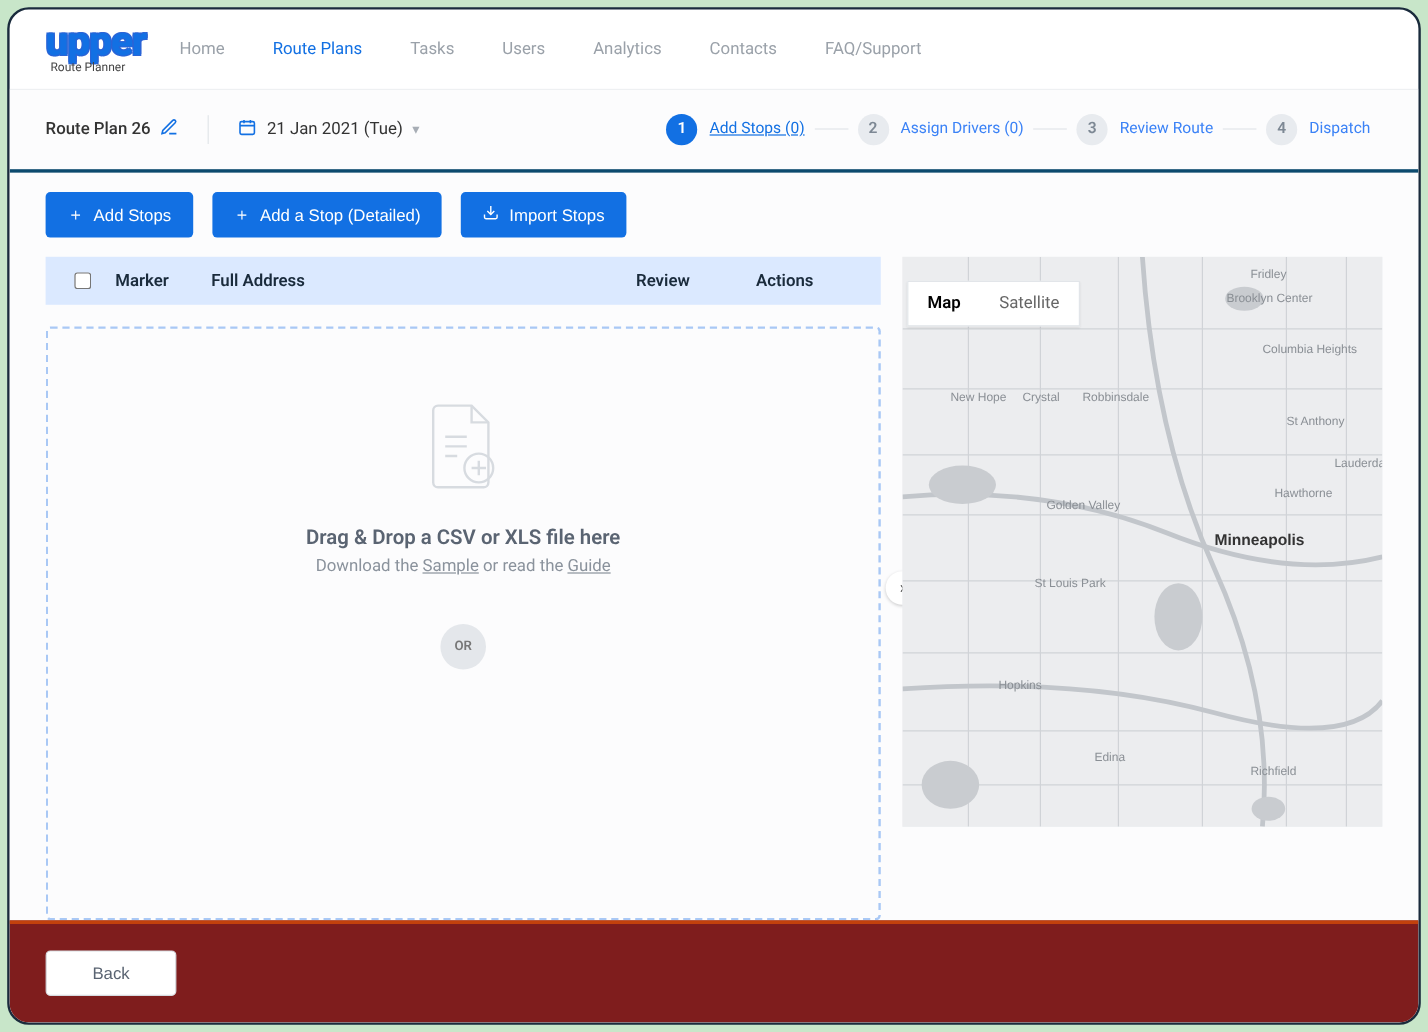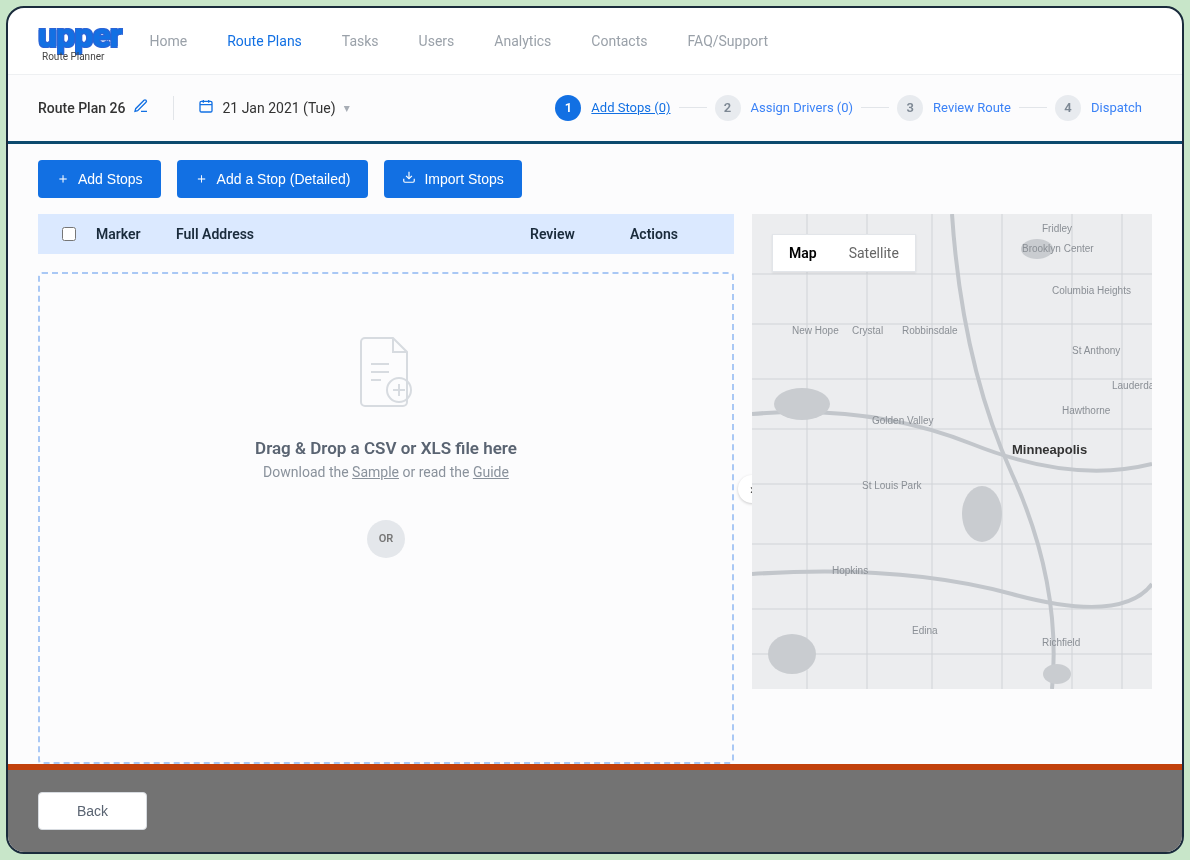--- a/index.html
+++ b/index.html
@@ -132,42 +132,42 @@
   }
 
   
   .map-wrap {
     position:relative; width:100%; height:475px;
     background:#ecedef;
     overflow:hidden;
   }
   .map-svg { width:100%; height:100%; display:block;}
   .map-toggle {
-    position:absolute; top:20px; left:20px;
+    position:absolute; top:20px; left:4px;
     background:#fff; border:1px solid #e2e5e9;
     display:flex;
     box-shadow:0 1px 2px rgba(0,0,0,0.08);
   }
   .map-toggle div {
     padding:10px 16px; font-size:14px; cursor:pointer; color:#666;
   }
   .map-toggle div.active { color:#000; font-weight:600; }
   .map-collapse {
     position:absolute; top:50%; left:-14px; transform:translateY(-50%);
     width:28px; height:28px; border-radius:50%;
     background:#fff; box-shadow:0 1px 3px rgba(0,0,0,0.2);
     display:flex; align-items:center; justify-content:center;
     cursor:pointer; color:#333; font-size:14px;
   }
 
   
   .footer {
-    border-top:6px solid #c2410c;
+    border-top:3px solid #c2410c;
     padding:22px 30px;
-    background:#737373;
+    background:#7f1d1d;
   }
   .back-btn {
     border:1px solid #d7dbe0; background:#fff; color:#5a6472;
     padding:10px 38px; border-radius:4px; font-size:14px; cursor:pointer;
   }
   .map-label { font-size:10px; fill:#8a8f95; font-family:Arial, sans-serif; }
   .map-label.big { font-size:13px; fill:#333; font-weight:600; }
 </style>
 </head>
 <body>

